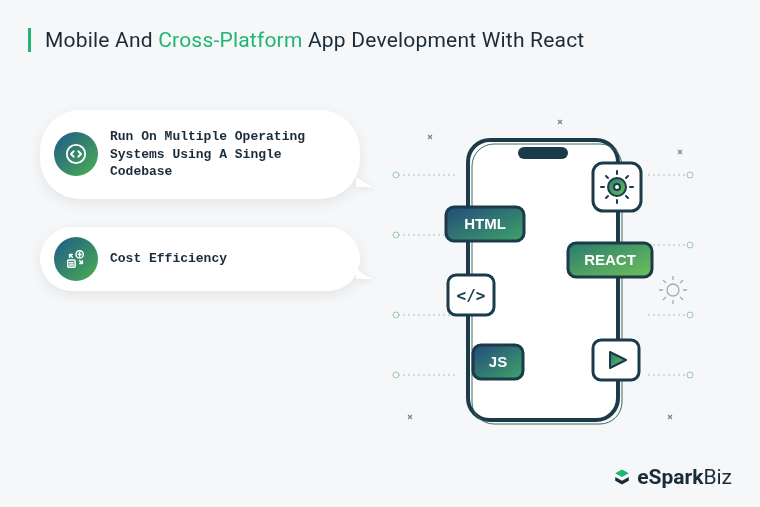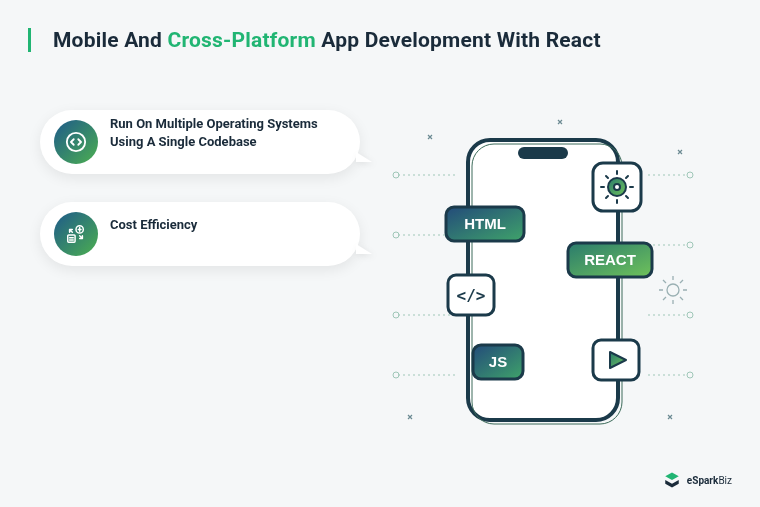--- a/index.html
+++ b/index.html
@@ -21,45 +21,46 @@
     background:var(--bg);
     font-family:-apple-system,BlinkMacSystemFont,"Segoe UI",Roboto,Helvetica,Arial,sans-serif;
     position:relative;
     overflow:hidden;
   }
 
   
   .title{
     position:absolute;
     left:28px; top:28px;
-    padding-left:22px;
+    padding-left:14px;
     border-left:3px solid var(--green);
     font-size:21px;
-    font-weight:700;
+    font-weight:400;
     color:var(--dark);
     letter-spacing:.2px;
   }
   .title .hl{color:var(--green);}
 
   
   .cards{
     position:absolute;
     left:40px; top:110px;
     width:320px;
   }
   .card{
     position:relative;
     background:#fff;
     border-radius:40px;
-    padding:0 24px 18px 70px;
+    padding:18px 24px 18px 70px;
     margin-bottom:28px;
     box-shadow:0 4px 14px var(--card-shadow);
     display:flex;
     align-items:center;
     min-height:64px;
+    font-family:Liberation Mono, monospace;
   }
   .card::after{ 
     content:"";
     position:absolute;
     right:-12px;
     bottom:12px;
     width:0;height:0;
     border-left:16px solid #fff;
     border-top:10px solid transparent;
     border-bottom:0 solid transparent;
@@ -88,21 +89,21 @@
     right:52px; top:115px;
     width:340px; height:330px;
   }
   .illus svg{width:100%;height:100%;}
 
   
   .logo{
     position:absolute;
     right:28px; bottom:18px;
     display:flex;align-items:center;gap:6px;
-    font-size:10px;
+    font-size:21px;
     font-weight:700;
     color:var(--dark);
   }
   .logo .mark{
     width:18px;height:18px;
     display:inline-flex;align-items:center;justify-content:center;
   }
   .logo .biz{font-weight:400;}
 </style>
 </head>

